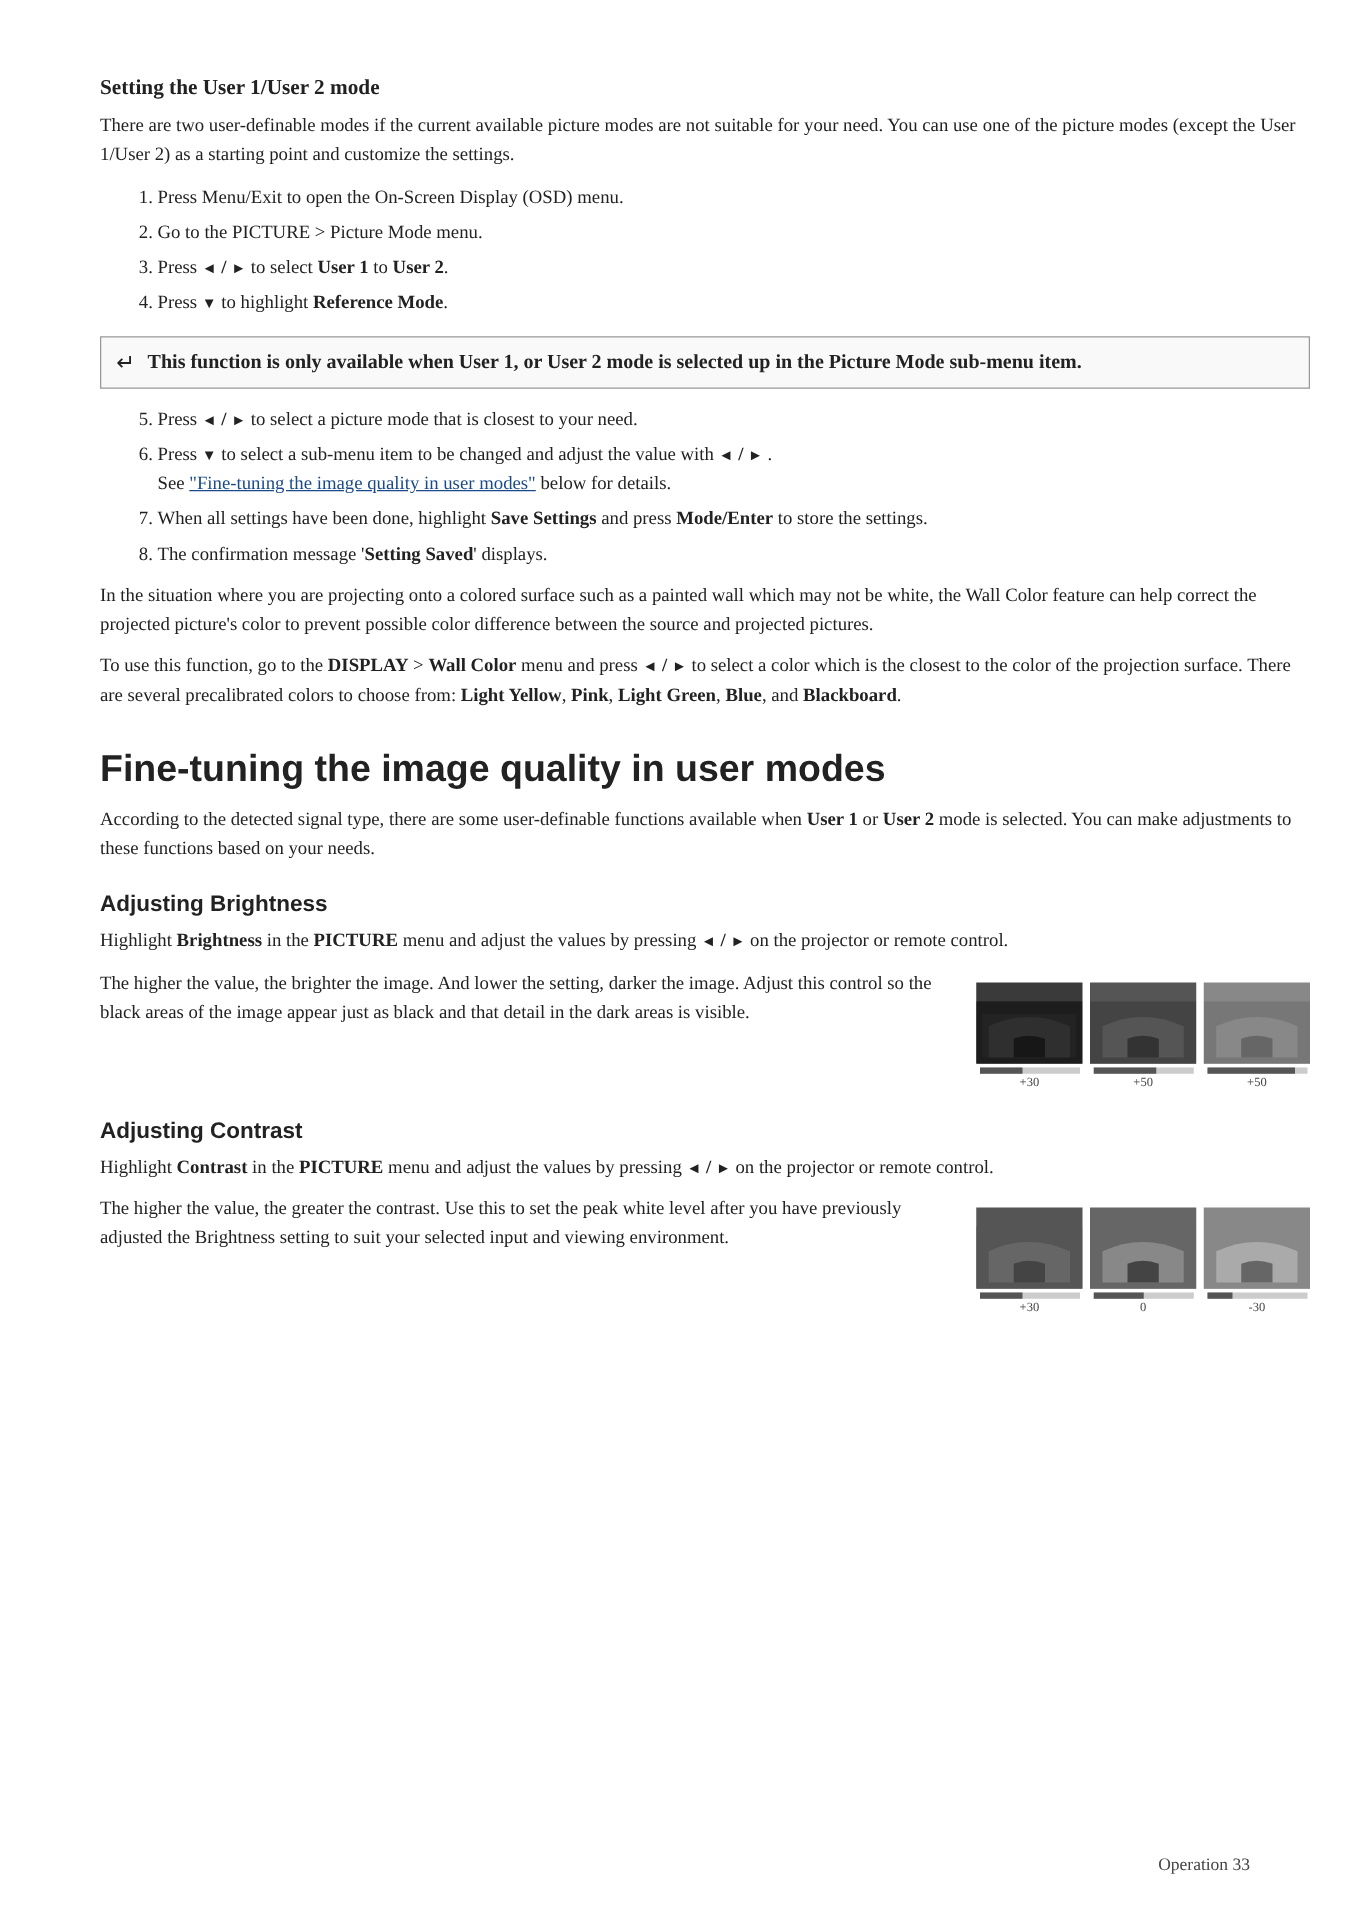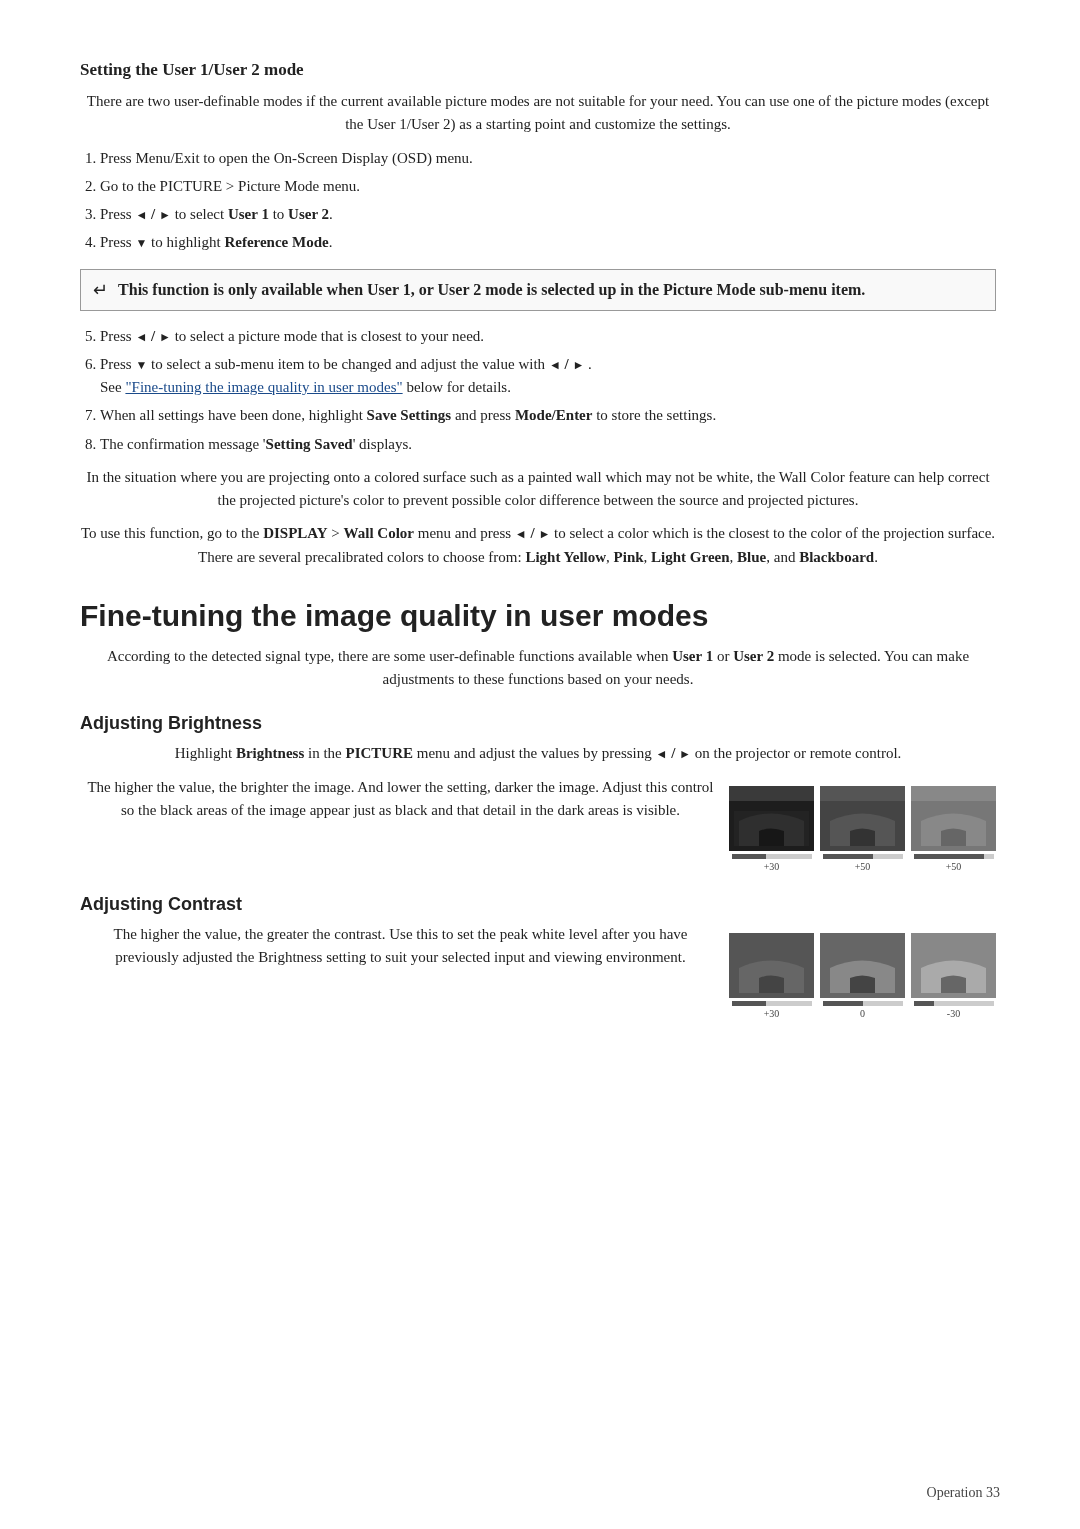--- a/index.html
+++ b/index.html
@@ -6,21 +6,21 @@
     body {
       width: 1080px;
       min-height: 1529px;
       background: #fff;
       font-family: Georgia, 'Times New Roman', serif;
       font-size: 15px;
       color: #222;
       position: relative;
     }
     .page {
-      padding: 60px 84px 80px 80px;
+      padding: 60px 32px 80px 80px;
     }
     h2.section-heading {
       font-size: 17px;
       font-weight: bold;
       margin-bottom: 10px;
     }
     h1.main-heading {
       font-size: 34px;
       font-weight: bold;
       margin-top: 30px;
@@ -37,24 +37,23 @@
     h2.sub-heading {
       font-size: 18px;
       font-weight: bold;
       margin-top: 22px;
       margin-bottom: 8px;
       font-family: Arial, sans-serif;
     }
     p {
       line-height: 1.55;
       margin-bottom: 10px;
-      text-align: center;
     }
     ol {
-      margin-left: 20px;
+      margin-left: 46px;
       margin-bottom: 10px;
     }
     ol li {
       margin-bottom: 5px;
       line-height: 1.55;
     }
     .bold { font-weight: bold; }
     .note-box {
       border: 1px solid #999;
       padding: 8px 12px;
@@ -224,20 +223,21 @@
         </div>
         <div class="progress-bar">
           <div class="progress-fill" style="width:88%"></div>
         </div>
         <span class="img-label">+50</span>
       </div>
     </div>
   </div>
 
   <h2 class="sub-heading">Adjusting Contrast</h2>
+  <p>Highlight <span class="bold">Contrast</span> in the <span class="bold">PICTURE</span> menu and adjust the values by pressing <span class="arrow-left"></span> <span class="bold">/</span> <span class="arrow-right"></span> on the projector or remote control.</p>
 
   <div class="brightness-section">
     <div class="brightness-text">
       <p>The higher the value, the greater the contrast. Use this to set the peak white level after you have previously adjusted the Brightness setting to suit your selected input and viewing environment.</p>
     </div>
     <div class="brightness-images">
 
       <div class="img-block">
         <div class="img-placeholder medium">
           <svg class="img-arch" viewBox="0 0 85 50" xmlns="http://www.w3.org/2000/svg">

